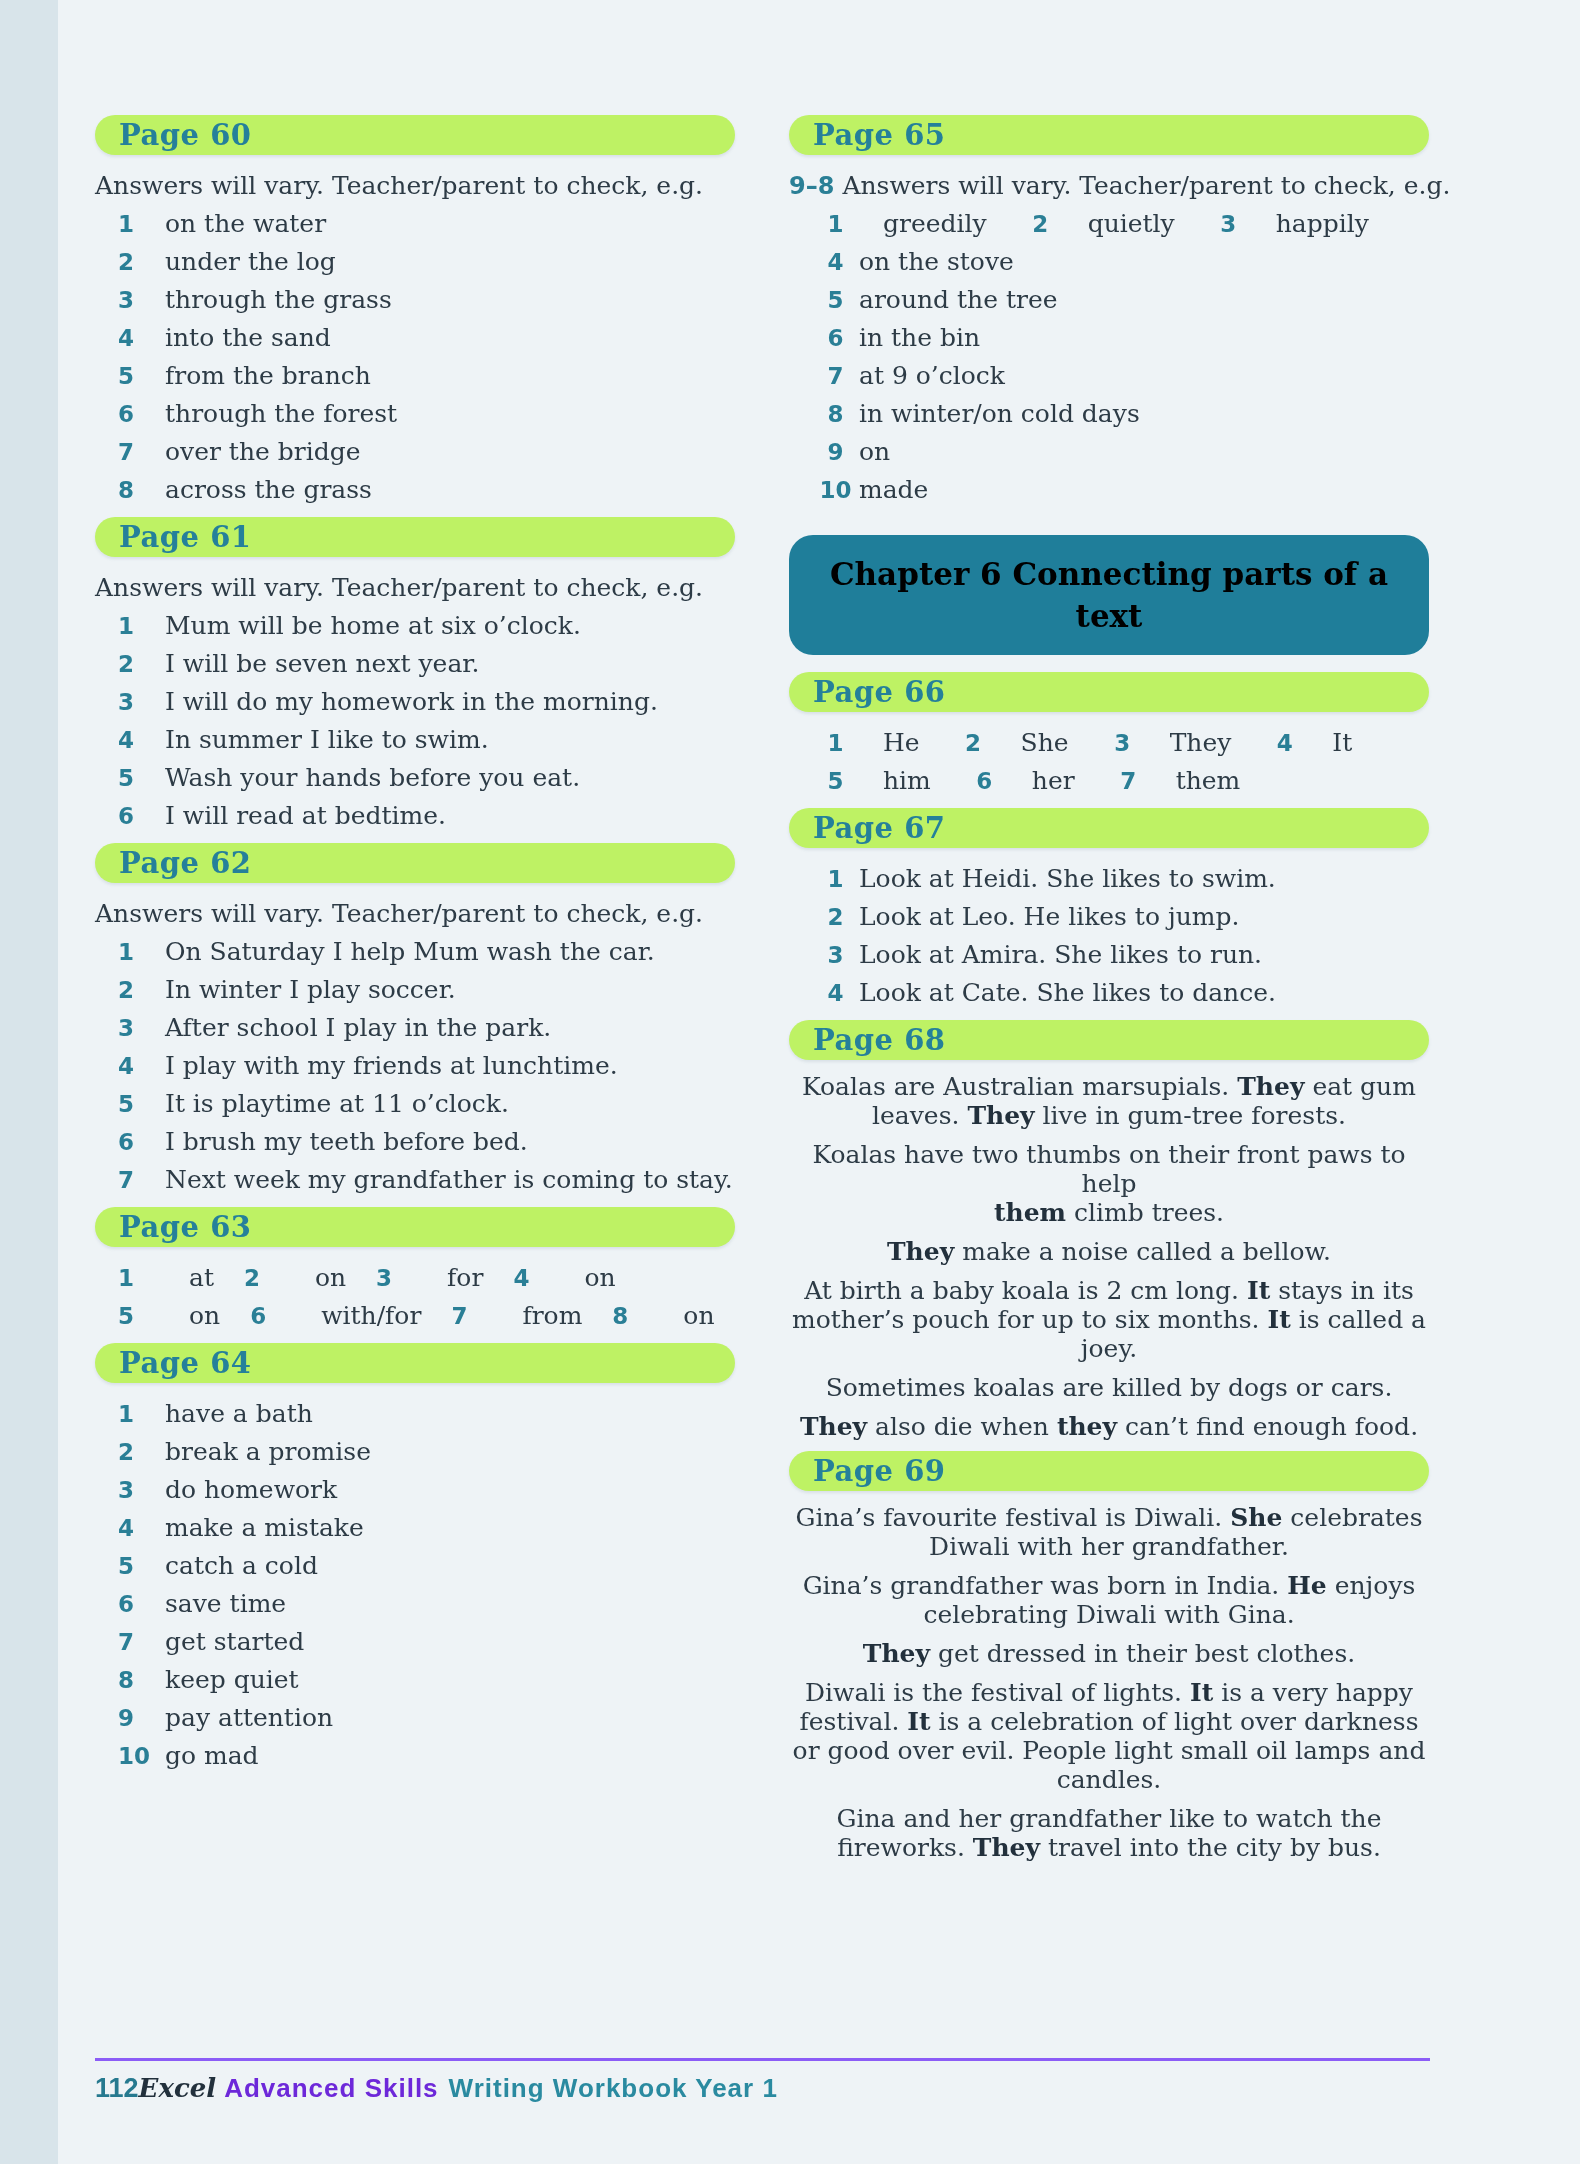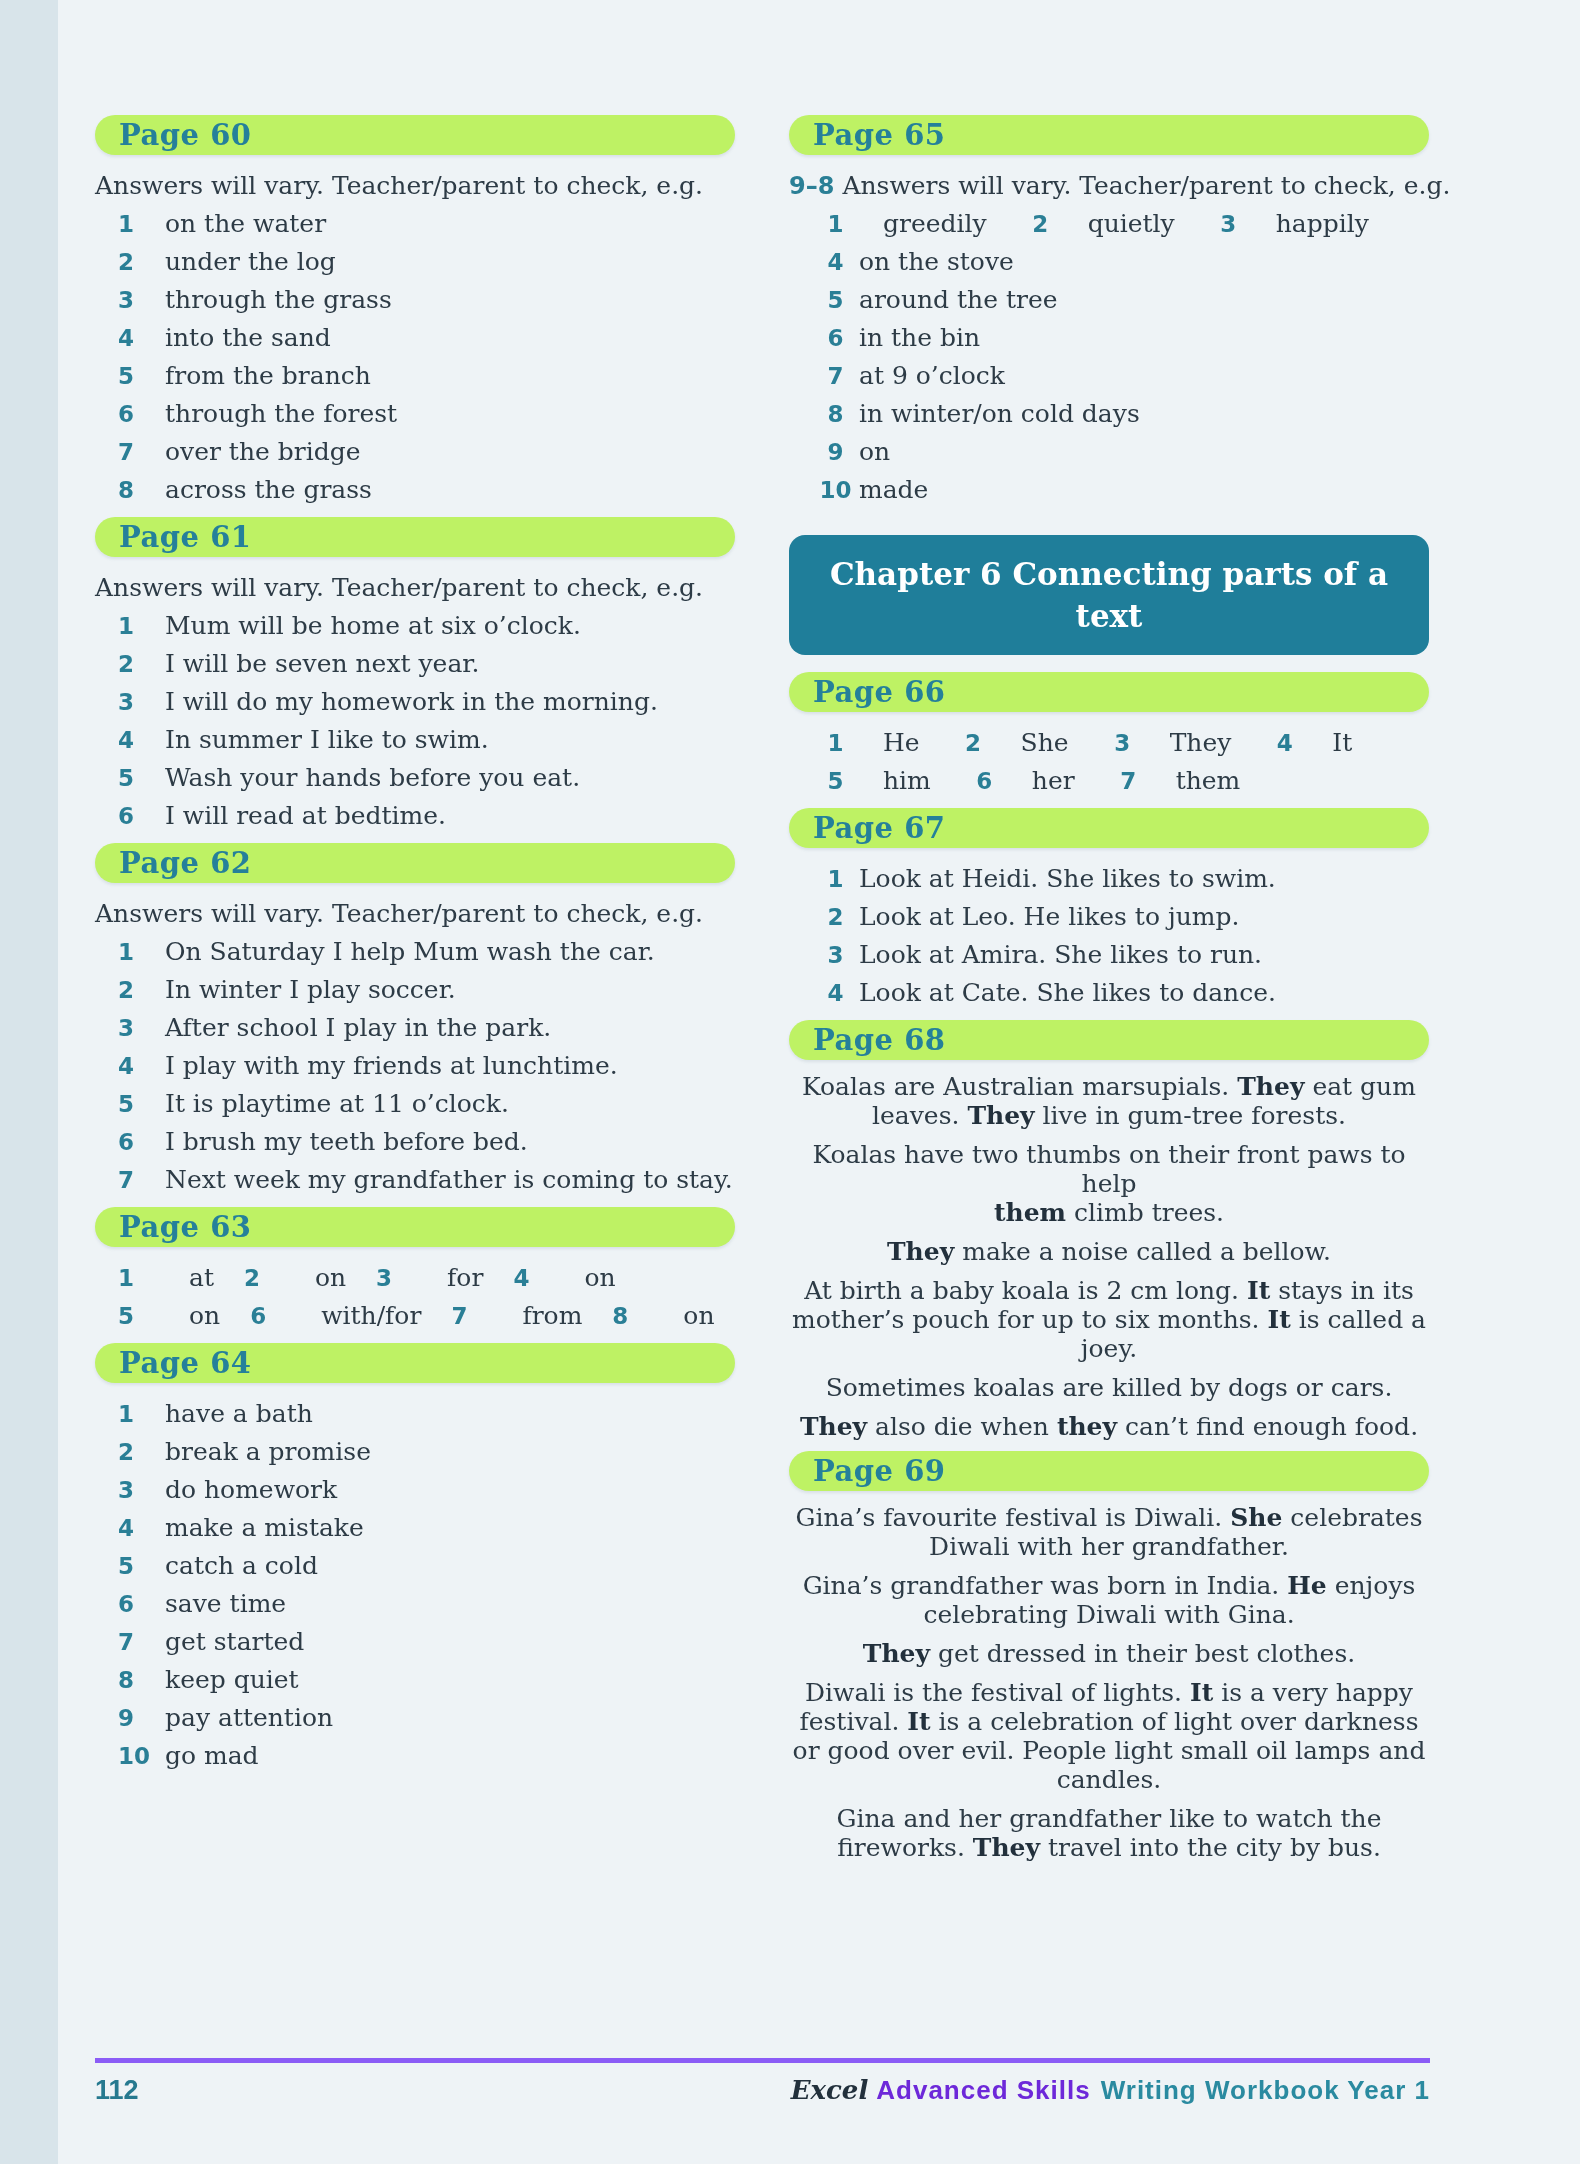--- a/index.html
+++ b/index.html
@@ -40,34 +40,34 @@
   .num{
     flex:0 0 47px;font-family:"DejaVu Sans", sans-serif;
     font-weight:bold;font-size:23px;color:#2a7f96;
   }
   .iline{
     display:flex;flex-wrap:wrap;column-gap:30px;
     padding-left:23px;line-height:38px;font-size:25px;
   }
   .iline .pair{display:flex;column-gap:24px;}
   .chapter{
-    background:#1f7e9a;border-radius:16px;color:#ffffff;
+    background:#1f7e9a;border-radius:24px;color:#000000;
     margin:26px 0 17px 0;padding:18px 30px;
     font-family:"DejaVu Serif", serif;font-weight:bold;
     font-size:31px;line-height:42px;
   }
   .paras p{
     margin:0 0 10px 0;font-size:25px;line-height:29px;
     white-space:pre-line;
   }
   .paras p b{color:#22303c;}
   .footer{
     position:absolute;left:95px;width:1335px;top:2058px;
-    border-top:5px solid #8b5cf6;
-    display:flex;justify-content:space-between;align-items:baseline;
+    border-top:3px solid #8b5cf6;
+    display:flex;align-items:baseline;
     padding-top:12px;
   }
   .pgnum{
     font-family:"Liberation Sans", sans-serif;font-weight:bold;
     font-size:27px;color:#26798f;
   }
   .brand{font-size:26px;white-space:nowrap;}
   .brand .excel{
     font-family:"DejaVu Serif", serif;font-style:italic;font-weight:bold;
     color:#22303c;margin-right:8px;

